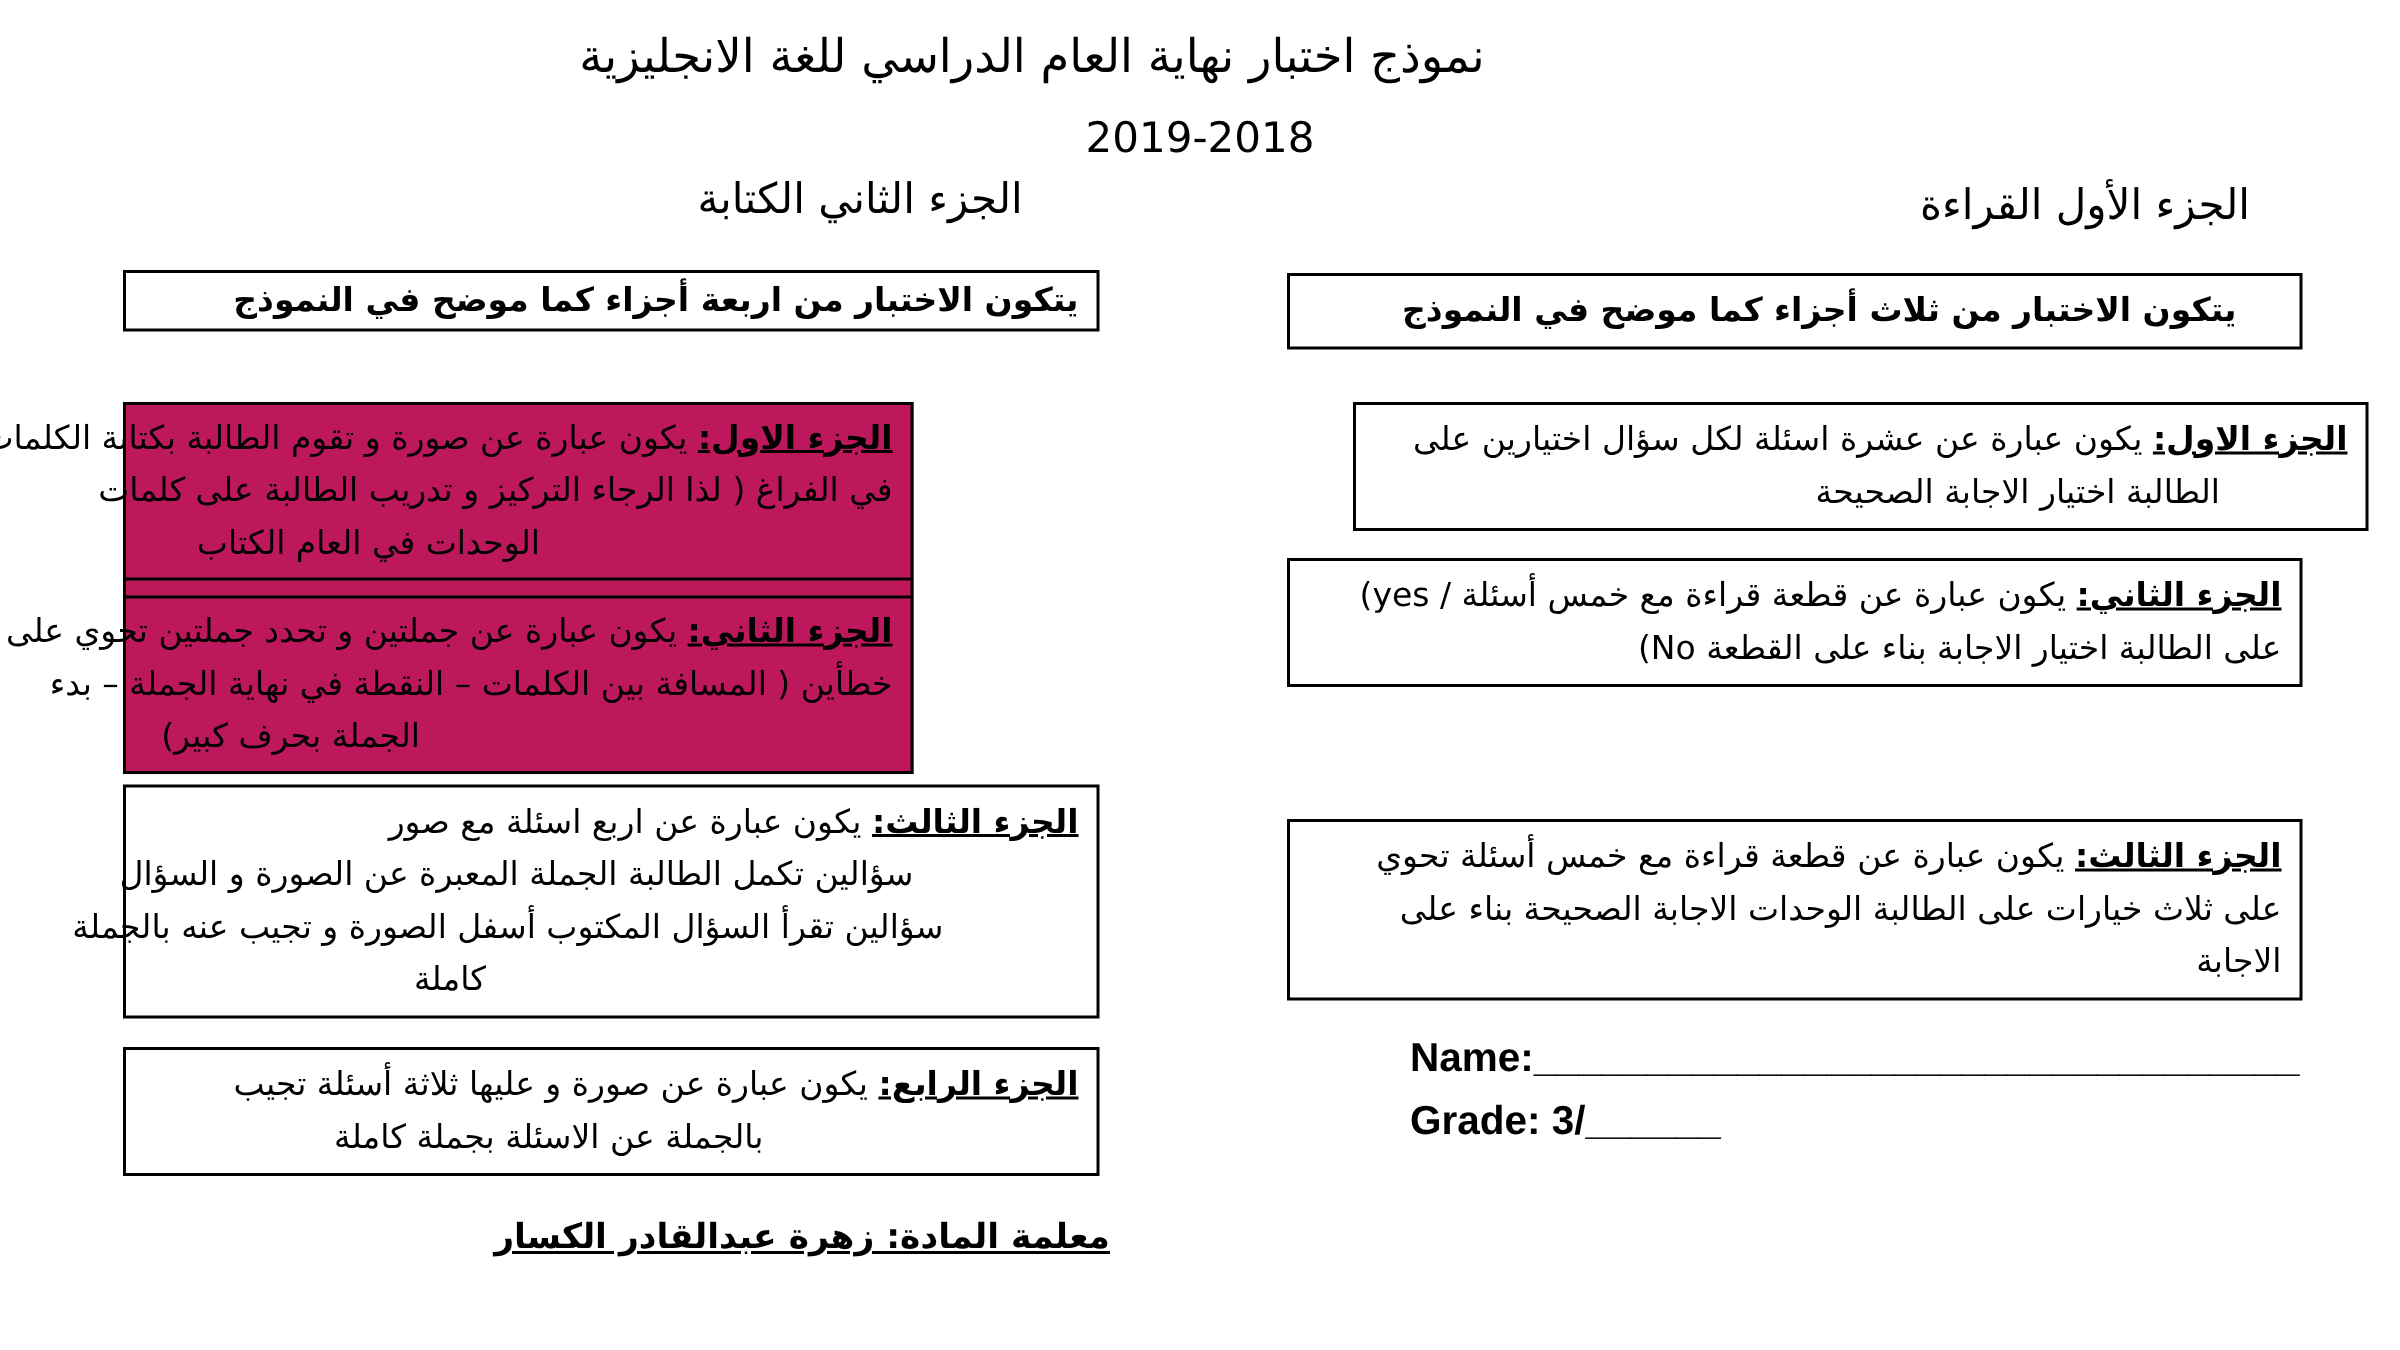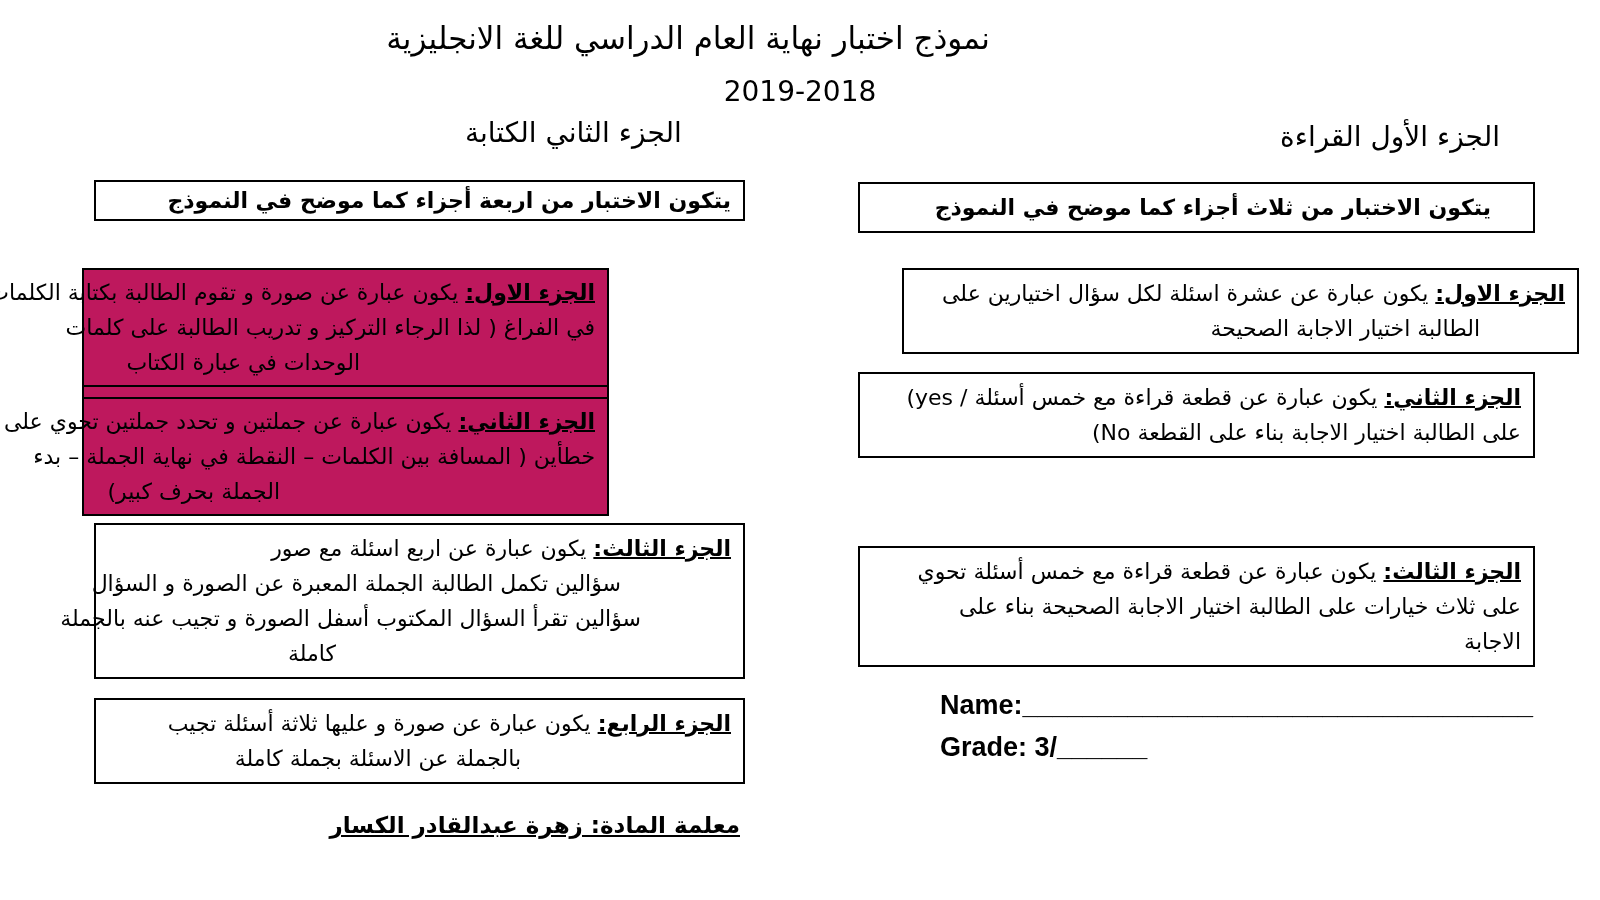--- a/index.html
+++ b/index.html
@@ -17,21 +17,21 @@
   }
   .hdr{position:absolute;font-size:28px;direction:rtl;white-space:nowrap;}
   .hdr-reading{top:120px;right:100px;text-align:right;}
   .hdr-writing{top:116px;left:465px;}
 
   .box{
     position:absolute;border:2px solid #000;box-sizing:border-box;
     direction:rtl;padding:6px 12px;background:#fff;
   }
   .rcol{left:858px;width:677px;}
-  .lcol{left:82px;width:651px;margin-left:12px;}
+  .lcol{left:82px;width:651px;}
   .line{
     text-align:right;font-size:22px;line-height:35px;white-space:nowrap;
   }
   .bold .line, .bold{font-weight:bold;}
   .plabel{font-weight:bold;text-decoration:underline;text-decoration-thickness:2px;}
 
   
   .ind30{padding-right:30px;}
   .ind85{padding-right:85px;}
   .ind90{padding-right:90px;}
@@ -77,38 +77,38 @@
     <div class="line ind85">الطالبة اختيار الاجابة الصحيحة</div>
   </div>
 
   <div class="box rcol" style="top:372px;">
     <div class="line"><span class="plabel">الجزء الثاني:</span><span> يكون عبارة عن قطعة قراءة مع خمس أسئلة  ⁦(yes /⁩</span></div>
     <div class="line">على الطالبة اختيار الاجابة بناء على القطعة ⁦(No⁩</div>
   </div>
 
   <div class="box rcol" style="top:546px;">
     <div class="line"><span class="plabel">الجزء الثالث:</span><span> يكون عبارة عن قطعة قراءة مع خمس أسئلة تحوي</span></div>
-    <div class="line">على ثلاث خيارات على الطالبة اختيار الاجابة الصحيحة بناء على</div>
+    <div class="line">على ثلاث خيارات على الطالبة الوحدات الاجابة الصحيحة بناء على</div>
     <div class="line">الاجابة</div>
   </div>
 
   <div class="nameblock">
     <div><span>Name:</span><span>__________________________________</span></div>
     <div><span>Grade: 3/</span><span>______</span></div>
   </div>
 
   <div class="box lcol bold" style="top:180px;padding-top:1px;padding-bottom:1px;">
     <div class="line">يتكون الاختبار من اربعة أجزاء  كما موضح في النموذج</div>
   </div>
 
   <div class="ltable">
     <div class="cell cell1">
       <div class="line"><span class="plabel">الجزء الاول:</span><span> يكون عبارة عن صورة و تقوم الطالبة بكتابة الكلمات</span></div>
       <div class="line">في الفراغ ( لذا الرجاء التركيز و تدريب الطالبة على كلمات</div>
-      <div class="line ind235">الوحدات في عبارة الكتاب</div>
+      <div class="line ind235">الوحدات في العام الكتاب</div>
     </div>
     <div class="lspacer"></div>
     <div class="cell">
       <div class="line"><span class="plabel">الجزء الثاني:</span><span> يكون عبارة عن جملتين و تحدد جملتين تحوي على</span></div>
       <div class="line">خطأين ( المسافة بين الكلمات – النقطة في نهاية الجملة – بدء</div>
       <div class="line ind315">الجملة بحرف كبير)</div>
     </div>
   </div>
 
   <div class="box lcol" style="top:523px;">

